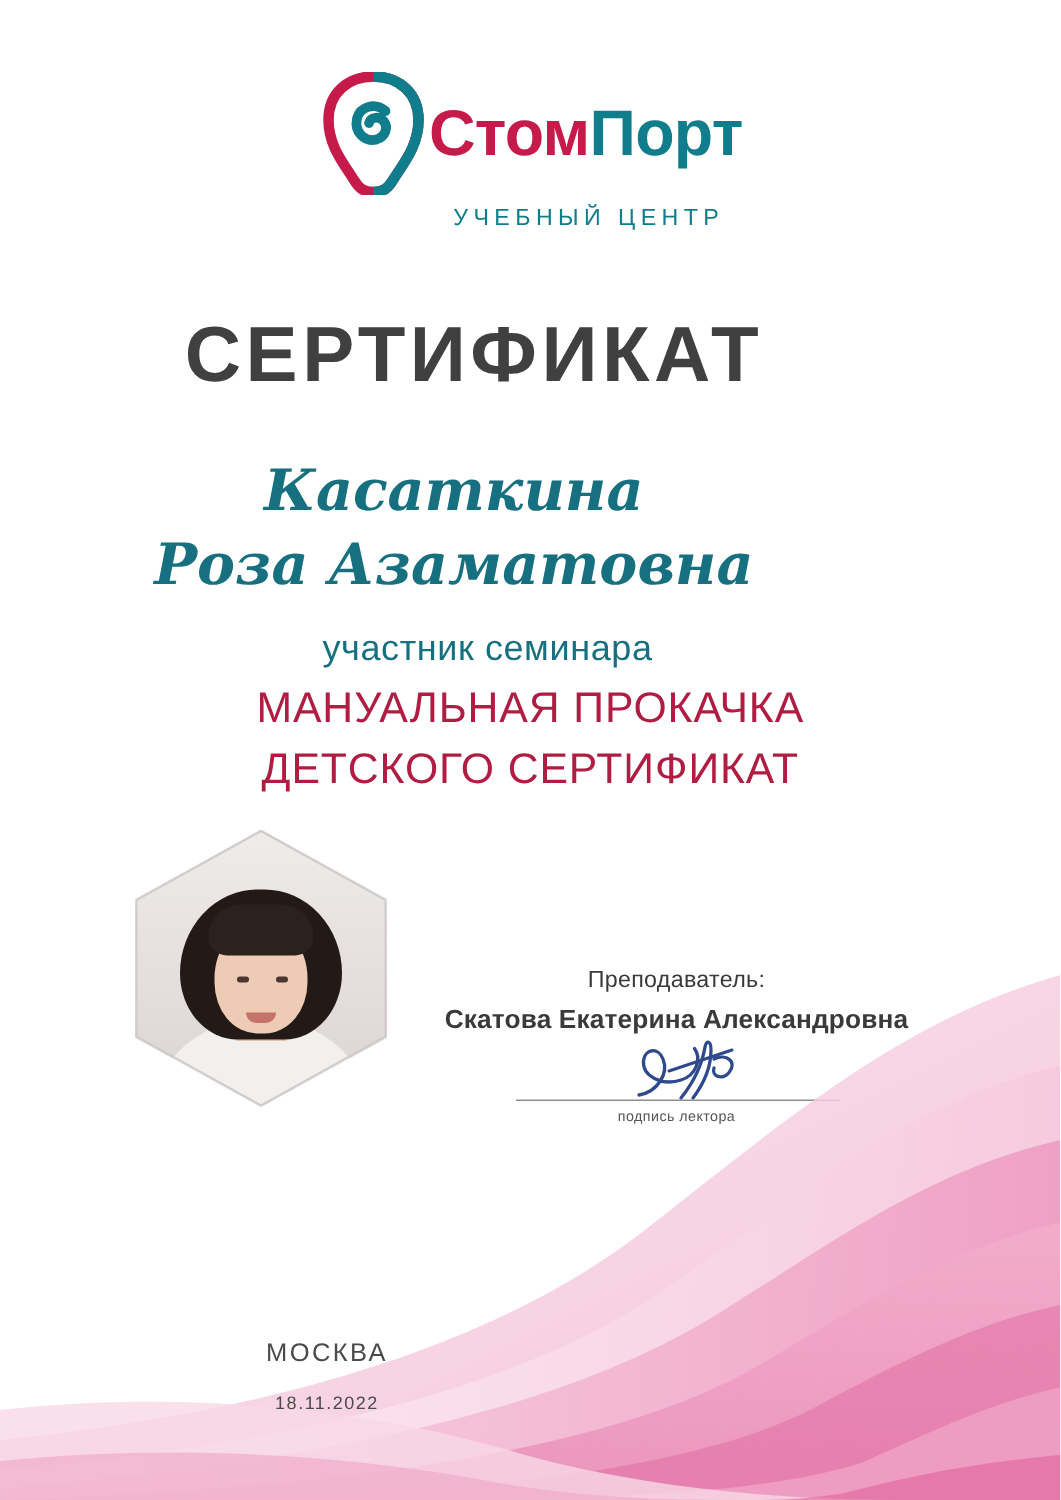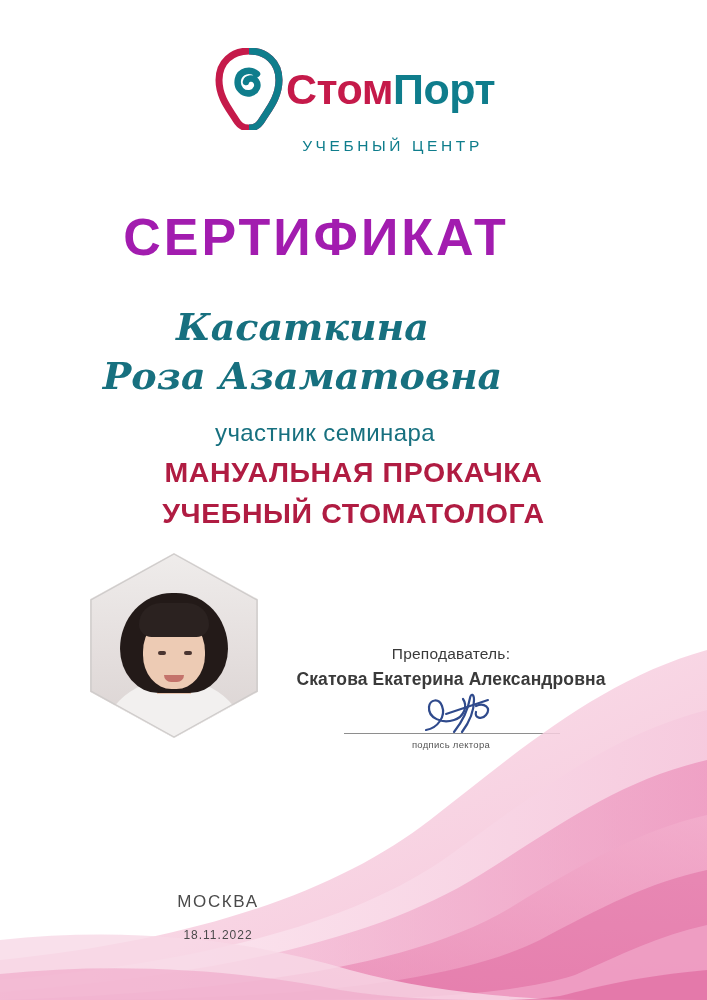--- a/index.html
+++ b/index.html
@@ -71,21 +71,21 @@
   
   .cert-title {
     position: absolute;
     top: 207px;
     left: 0;
     width: 632px;
     text-align: center;
     font-size: 52px;
     font-weight: bold;
     letter-spacing: 3px;
-    color: #a21caf;
+    color: #404040;
   }
 
   
   .recipient {
     position: absolute;
     top: 303px;
     left: 0;
     width: 605px;
     text-align: center;
     color: #17707f;
@@ -110,21 +110,21 @@
   }
 
   
   .seminar {
     position: absolute;
     top: 452px;
     left: 0;
     width: 707px;
     text-align: center;
     color: #b01c42;
-    font-weight: bold;
+    font-weight: normal;
     font-size: 28.5px;
     letter-spacing: 0.6px;
     line-height: 1.44;
   }
   .seminar .ln { display: block; }
 
   
   .photo-hex {
     position: absolute;
     left: 90px;
@@ -297,21 +297,21 @@
 
   <div class="recipient">
     <span class="ln">Касаткина</span>
     <span class="ln">Роза Азаматовна</span>
   </div>
 
   <div class="role">участник семинара</div>
 
   <div class="seminar">
     <span class="ln">МАНУАЛЬНАЯ ПРОКАЧКА</span>
-    <span class="ln">УЧЕБНЫЙ СТОМАТОЛОГА</span>
+    <span class="ln">ДЕТСКОГО СЕРТИФИКАТ</span>
   </div>
 
   <div class="photo-hex">
     <div class="hex-clip">
       <div class="p-bg"></div>
       <div class="p-shoulders"></div>
       <div class="p-neck"></div>
       <div class="p-hair"></div>
       <div class="p-face"></div>
       <div class="p-hair-fringe"></div>

